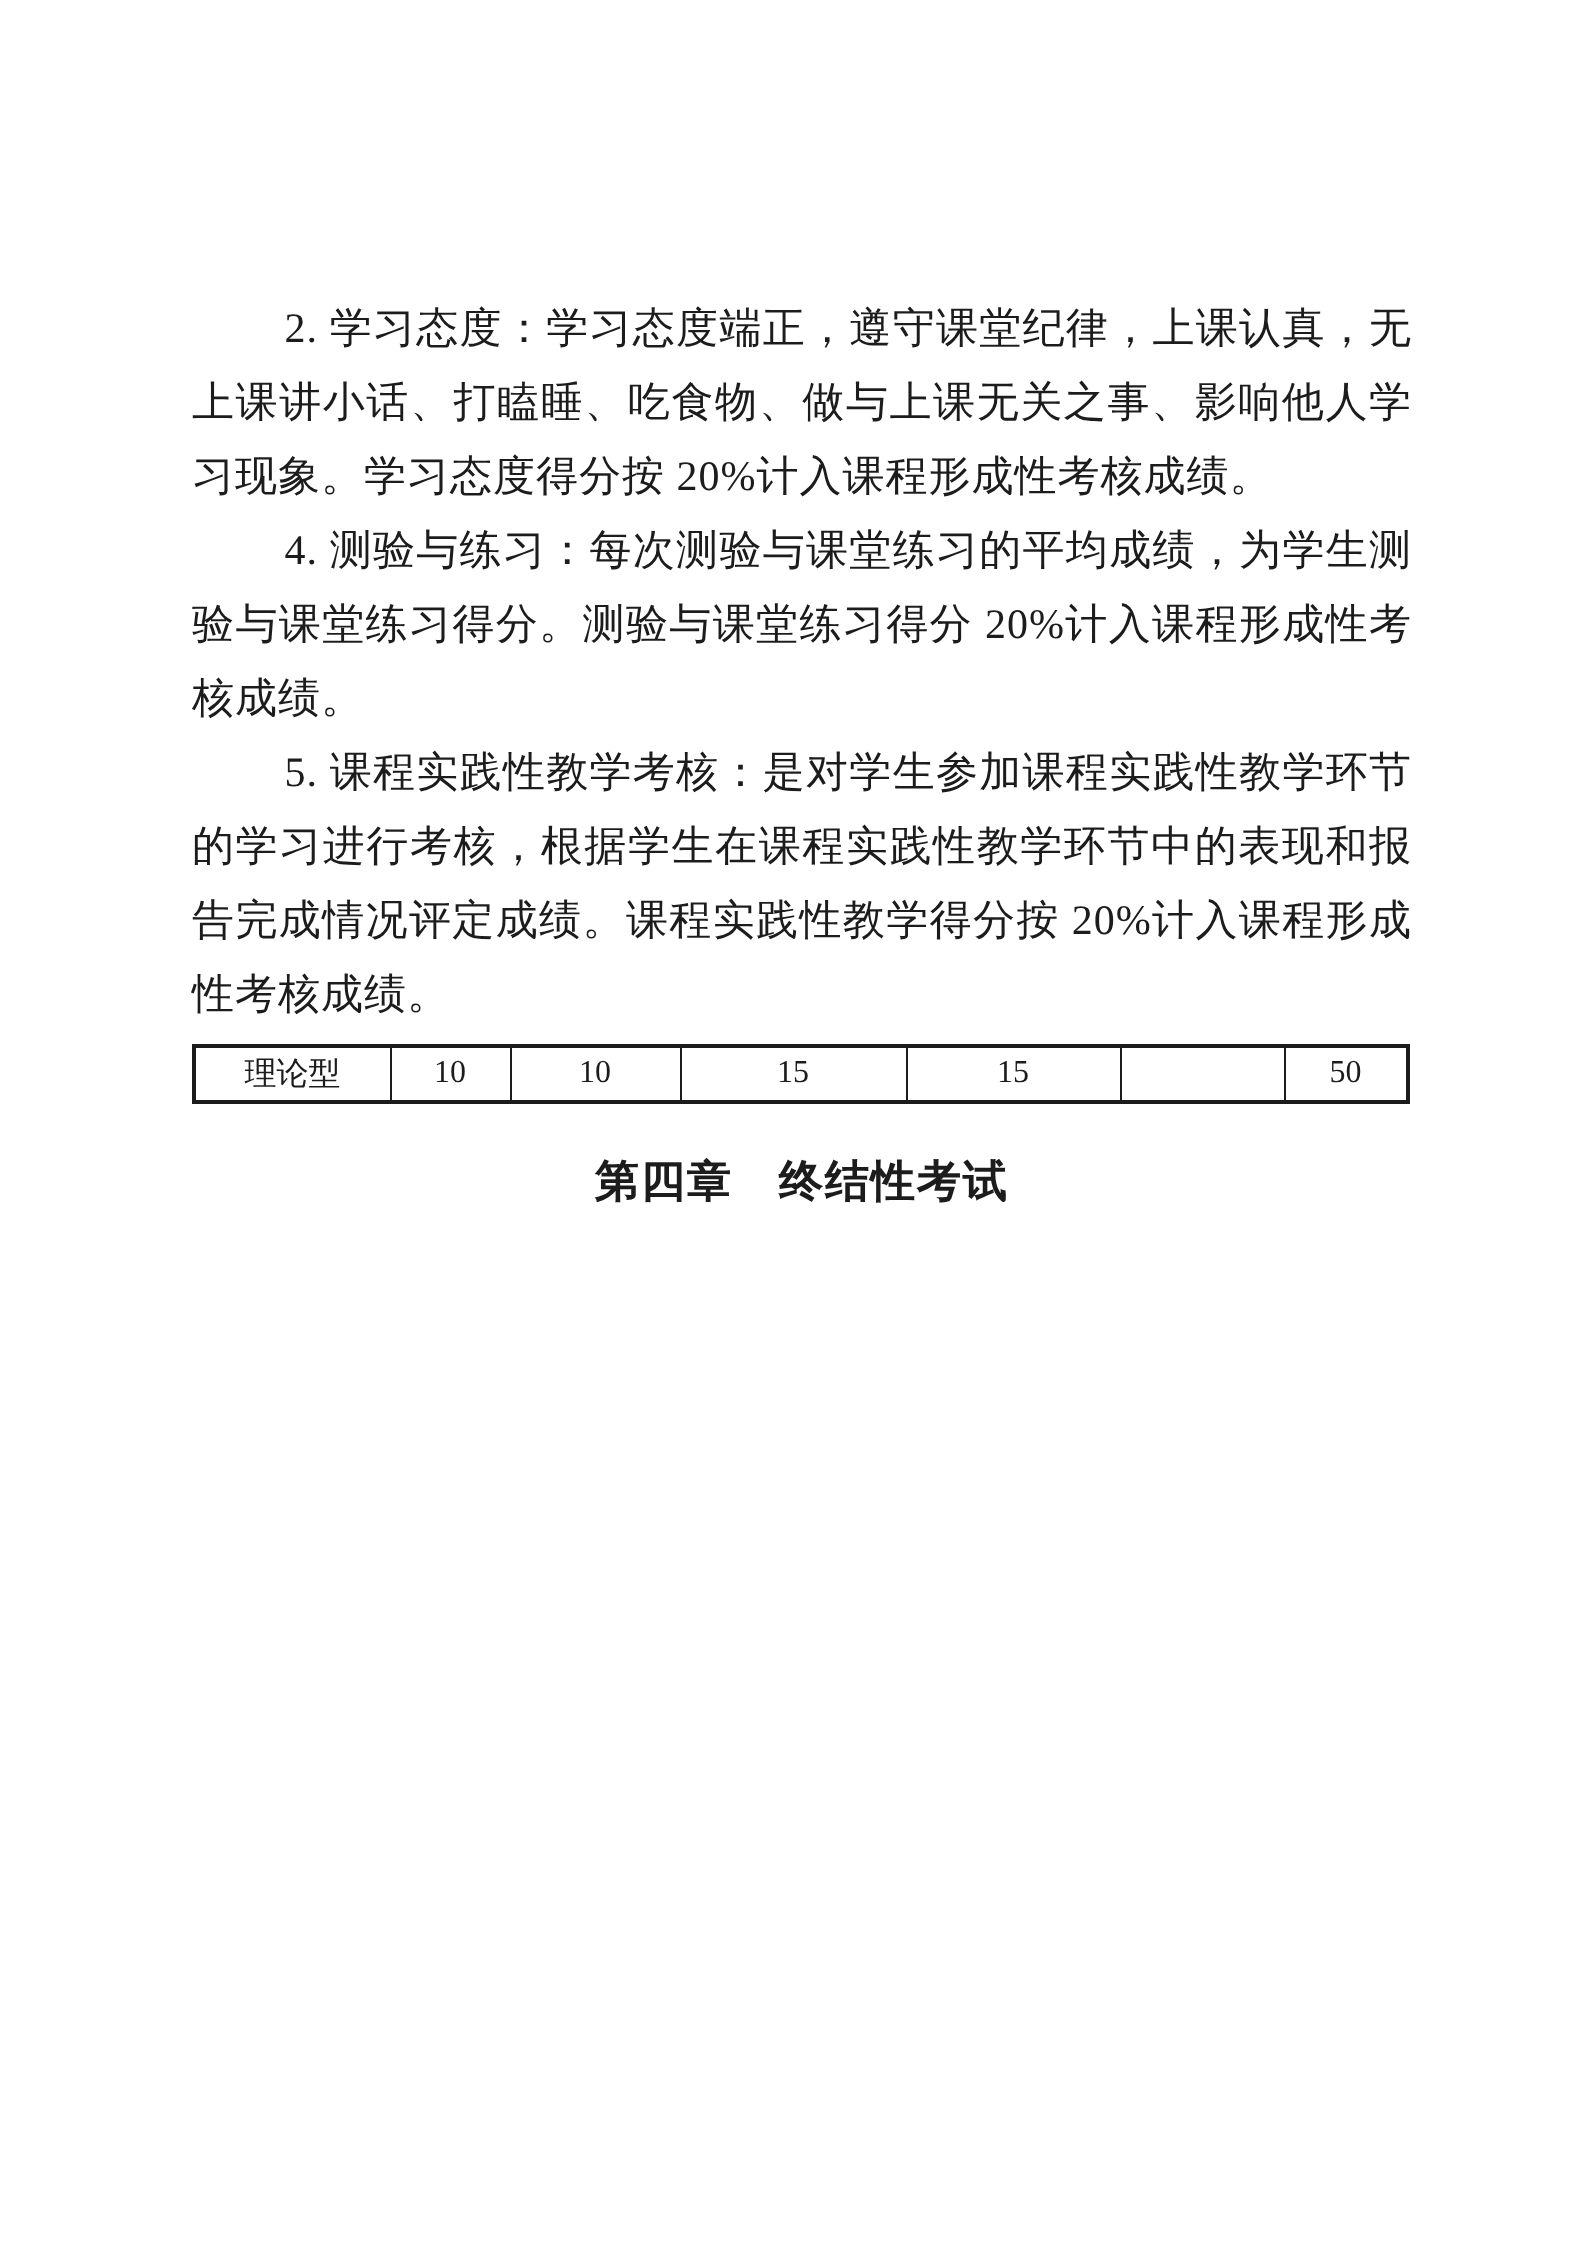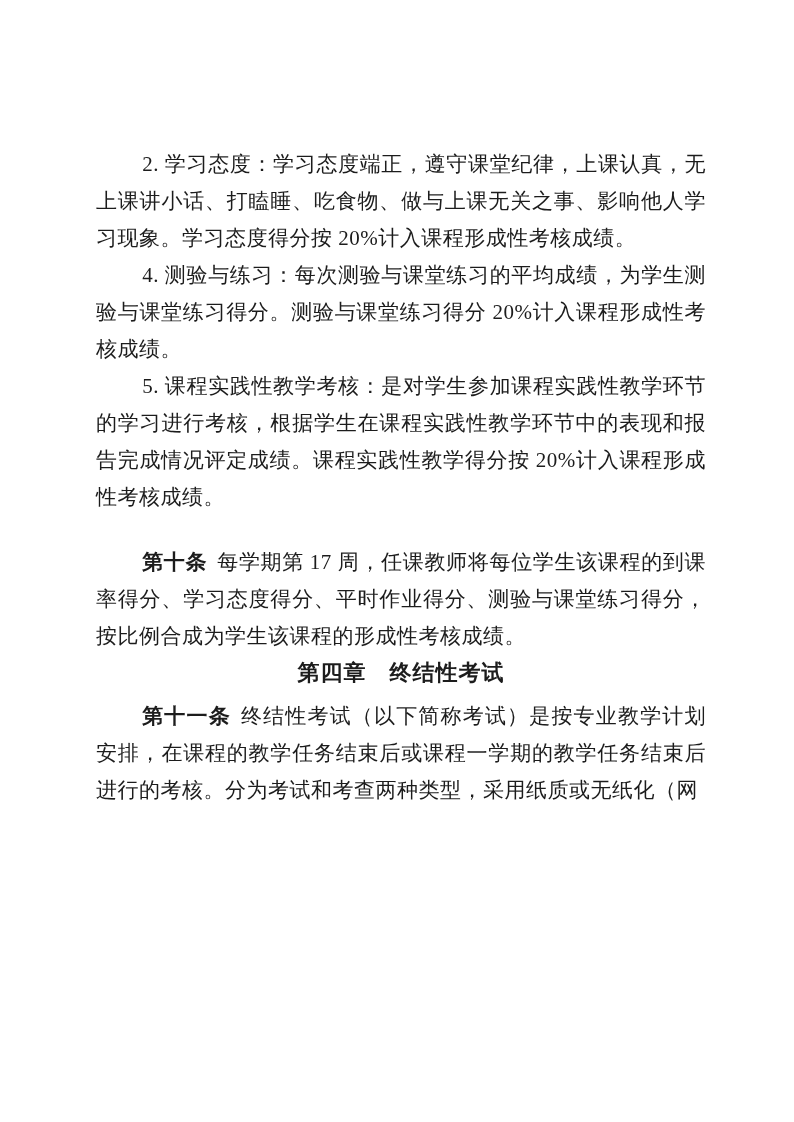--- a/index.html
+++ b/index.html
@@ -52,21 +52,21 @@
     font-weight: bold;
   }
   table.score-table td {
     font-family: "Liberation Serif", "DejaVu Serif", serif;
     font-weight: normal;
   }
   .chapter {
     margin: 2px 0 4px 0;
     font-size: 22px;
     line-height: 36px;
-    font-family: Liberation Mono, monospace;
+    font-family: Liberation Sans, sans-serif;
     font-weight: bold;
     text-align: center;
     text-indent: 0;
     letter-spacing: 1px;
   }
 </style>
 </head>
 <body>
 
 <div class="page">
@@ -84,27 +84,30 @@
       <colgroup>
         <col style="width:98px">
           <col style="width:60px">
           <col style="width:85px">
         <col style="width:113px">
           <col style="width:107px">
           <col style="width:82px">
         <col style="width:62px">
       </colgroup>
       <tbody>
+      <tr>
+        <td>理论型</td>
+        <td>10</td>
+        <td>10</td>
+        <td>15</td>
+        <td>15</td>
+        <td></td>
+        <td>50</td>
+      </tr>
     </tbody>
       </table>
 
-    <p class="para">
-      <b class="lead">第十条</b><span>每学期第 17 周，任课教师将每位学生该课程的到课率得分、学习态度得分、平时作业得分、测验与课堂练习得分，按比例合成为学生该课程的形成性考核成绩。</span>
-    </p>
 
     <h2 class="chapter">第四章　终结性考试</h2>
 
-    <p class="para">
-      <b class="lead">第十一条</b><span>终结性考试（以下简称考试）是按专业教学计划安排，在课程的教学任务结束后或课程一学期的教学任务结束后进行的考核。分为考试和考查两种类型，采用纸质或无纸化（网</span>
-    </p>
 
   </div>
 </div>
 
 </body></html>

